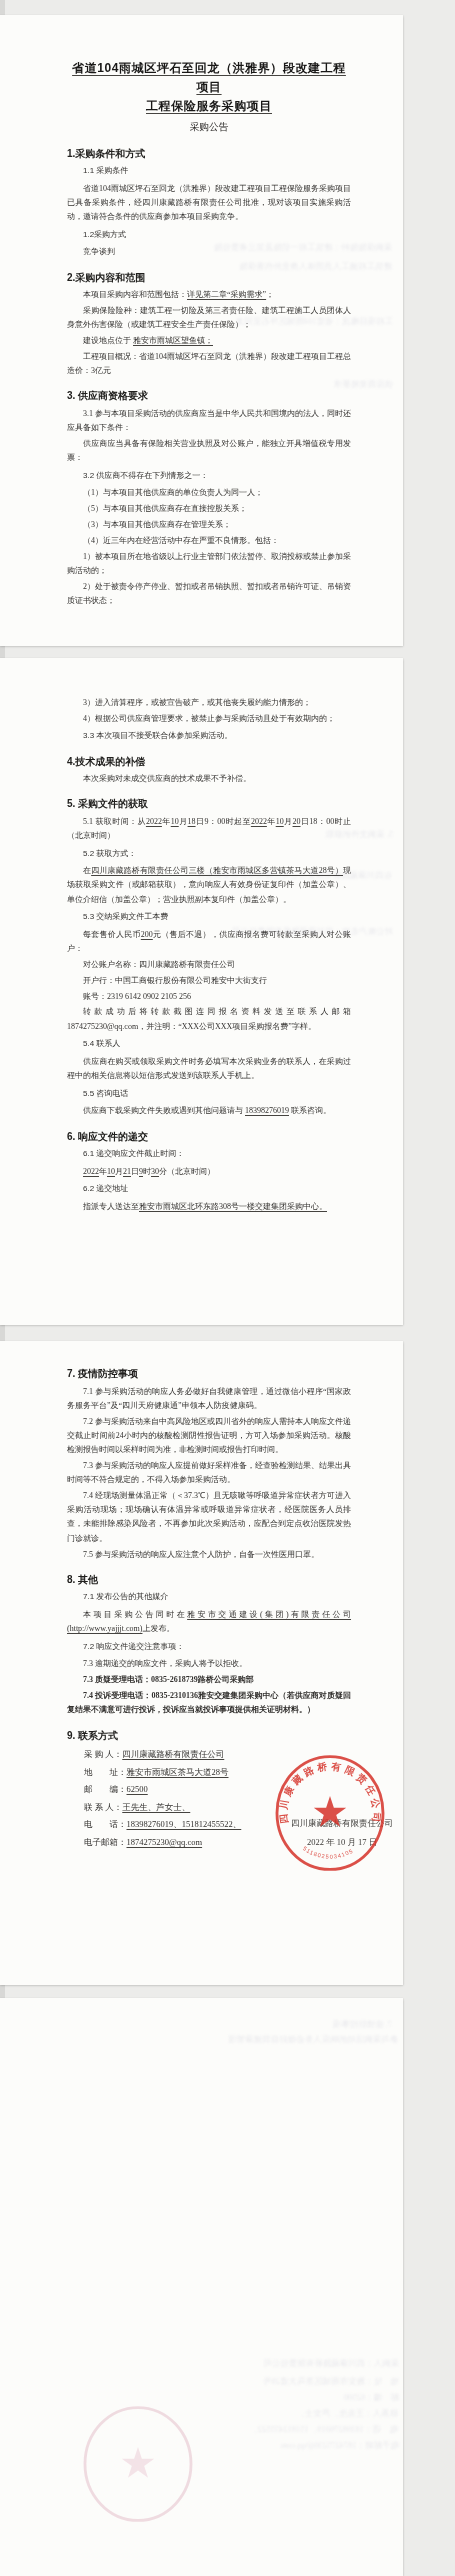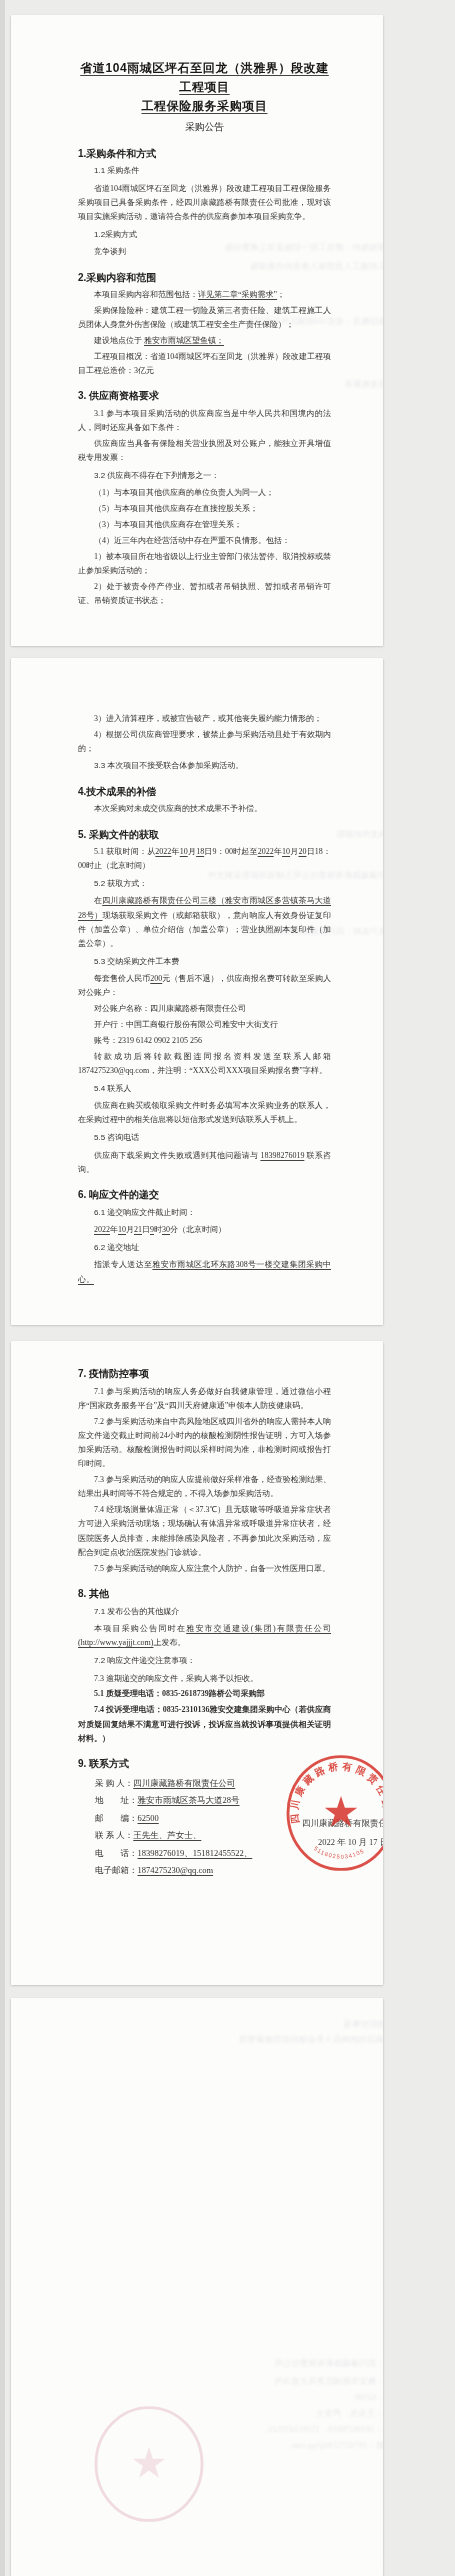--- a/index.html
+++ b/index.html
@@ -1,27 +1,27 @@
 <!DOCTYPE html>
 <html style="font-size:9px"><head>
 <meta charset="utf-8">
 <style>
   html,body{margin:0;padding:0;}
   body{width:455px;height:2576px;background:#e7e7e5;overflow:hidden;}
   .canvas{position:relative;width:455px;height:2576px;
           background:linear-gradient(90deg,#d8d8d6 0,#d8d8d6 4.6px,#ececea 4.6px);}
-  .page{position:absolute;left:11px;width:372px;background:#fcfcfa;
+  .page{position:absolute;left:0;width:403px;background:#fcfcfa;
         box-shadow:0 0.6px 2.3px rgba(0,0,0,.22),0 0 0.6px rgba(0,0,0,.25);overflow:hidden;}
   .page1{top:15px;height:631px;}
   .page2{top:658px;height:667px;}
   .page3{top:1341px;height:644px;}
   .page4{top:1998px;height:578px;}
   .content{padding:0 52px 0 67px;}
   .page1 .content{padding-top:0;}
-  .page2 .content{padding-top:52px;}
+  .page2 .content{padding-top:36px;}
   .page3 .content{padding-top:15px;}
   .blk{color:#32302e;}
   .t1{font-family:"Liberation Sans",sans-serif;font-weight:bold;font-size:12px;line-height:19px;
       text-align:center;color:#191817;letter-spacing:0.6px;}
   .t1:first-child{margin-top:44px;}
   .t2{font-family:"Liberation Serif",serif;font-size:9.7px;line-height:16px;text-align:center;
       margin:3.4px 0 0;color:#262422;}
   .h1{font-family:"Liberation Sans",sans-serif;font-weight:bold;font-size:10px;line-height:15px;
       color:#21201e;margin:10.2px 0 3.4px;}
   .sub{font-family:Liberation Sans, sans-serif;font-size:8px;line-height:14.2px;margin:3.4px 0;text-indent:2em;}
@@ -118,21 +118,21 @@
         <div class="blk para"><span>7.1 参与采购活动的响应人务必做好自我健康管理，通过微信小程序“国家政务服务平台”及“四川天府健康通”申领本人防疫健康码。</span></div>
         <div class="blk para"><span>7.2 参与采购活动来自中高风险地区或四川省外的响应人需持本人响应文件递交截止时间前24小时内的核酸检测阴性报告证明，方可入场参加采购活动。核酸检测报告时间以采样时间为准，非检测时间或报告打印时间。</span></div>
         <div class="blk para"><span>7.3 参与采购活动的响应人应提前做好采样准备，经查验检测结果、结果出具时间等不符合规定的，不得入场参加采购活动。</span></div>
         <div class="blk para"><span>7.4 经现场测量体温正常（＜37.3℃）且无咳嗽等呼吸道异常症状者方可进入采购活动现场；现场确认有体温异常或呼吸道异常症状者，经医院医务人员排查，未能排除感染风险者，不再参加此次采购活动，应配合到定点收治医院发热门诊就诊。</span></div>
         <div class="blk para"><span>7.5 参与采购活动的响应人应注意个人防护，自备一次性医用口罩。</span></div>
         <div class="blk h1"><span>8. 其他</span></div>
         <div class="blk sub"><span>7.1 发布公告的其他媒介</span></div>
         <div class="blk para"><span>本项目采购公告同时在</span><span class="u">雅安市交通建设(集团)有限责任公司(http://www.yajjjt.com)</span><span>上发布。</span></div>
         <div class="blk sub"><span>7.2 响应文件递交注意事项：</span></div>
         <div class="blk para"><span>7.3 逾期递交的响应文件，采购人将予以拒收。</span></div>
-        <div class="blk para b"><span>5.1 质疑受理电话：0835-2618739路桥公司采购部</span></div>
+        <div class="blk para b"><span>7.3 质疑受理电话：0835-2618739路桥公司采购部</span></div>
         <div class="blk para b"><span>7.4 投诉受理电话：0835-2310136雅安交建集团采购中心（若供应商对质疑回复结果不满意可进行投诉，投诉应当就投诉事项提供相关证明材料。）</span></div>
         <div class="blk h1"><span>9. 联系方式</span></div>
         <div class="blk field"><span>采 购 人：</span><span class="u">四川康藏路桥有限责任公司</span></div>
         <div class="blk field"><span>地　　址：</span><span class="u">雅安市雨城区茶马大道28号</span></div>
         <div class="blk field"><span>邮　　编：</span><span class="u">62500</span></div>
         <div class="blk field"><span>联 系 人：</span><span class="u">王先生、芦女士、</span></div>
         <div class="blk field"><span>电　　话：</span><span class="u">18398276019、151812455522、</span></div>
         <div class="blk field"><span>电子邮箱：</span><span class="u">1874275230@qq.com</span></div>
       </div>
 

